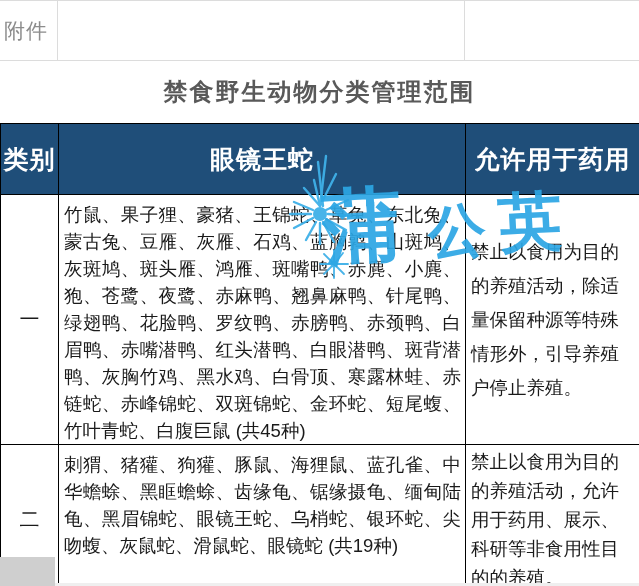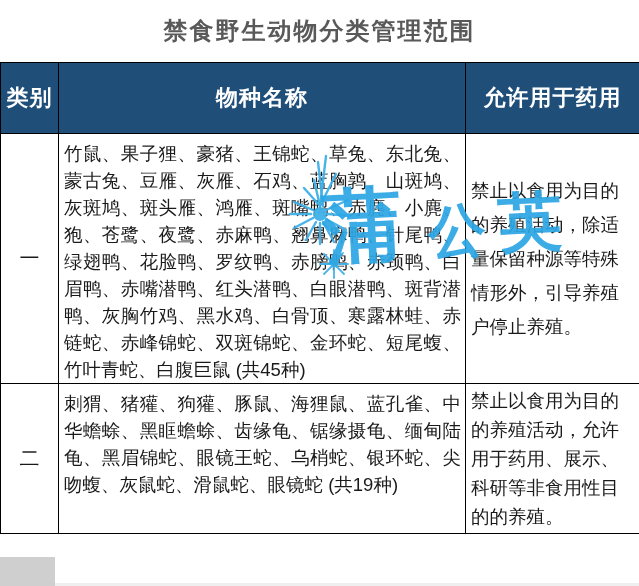--- a/index.html
+++ b/index.html
@@ -47,21 +47,21 @@
   table.main col.c3{width:174px;}
   table.main th, table.main td{
     border:1px solid #000000;
     box-sizing:border-box;
     overflow:hidden;
   }
   table.main th{
     height:71px;
     background:#1f4e79;
     color:#ffffff;
-    font-size:22px;font-weight:bold;
+    font-size:25px;font-weight:bold;
     text-align:center;letter-spacing:1px;
   }
   td.cat{
     text-align:center;vertical-align:middle;
     font-size:20px;color:#1a1a1a;
   }
   td.species{
     vertical-align:top;
     padding:6px 4px 0 5px;
     font-size:18.5px;line-height:27px;color:#1a1a1a;
@@ -106,35 +106,42 @@
   .wm-char.ch3{left:498px;top:190px;font-size:64px;}
   .burst{position:absolute;opacity:0.95;}
   .burst.big{left:278px;top:152px;}
   .burst.small{left:317px;top:247px;}
 </style>
 </head>
 <body>
 
 <div class="screen">
 
+  <div class="attach-row">
+    <div class="attach-cell c1">
+      <span class="attach-label">附件</span>
+    </div>
+    <div class="attach-cell c2"></div>
+    <div class="attach-cell c3"></div>
+  </div>
 
   <div class="title-row">
     <span class="doc-title">禁食野生动物分类管理范围</span>
   </div>
 
   <table class="main">
     <colgroup>
         <col class="c1">
         <col class="c2">
         <col class="c3">
       </colgroup>
     <thead>
       <tr>
         <th>类别</th>
-        <th>物种名称</th>
+        <th>眼镜王蛇</th>
         <th>允许用于药用</th>
       </tr>
     </thead>
     <tbody>
       <tr class="r1">
         <td class="cat">一</td>
         <td class="species">竹鼠、果子狸、豪猪、王锦蛇、草兔、东北兔、蒙古兔、豆雁、灰雁、石鸡、蓝胸鹑、山斑鸠、灰斑鸠、斑头雁、鸿雁、斑嘴鸭、赤麂、小麂、狍、苍鹭、夜鹭、赤麻鸭、翘鼻麻鸭、针尾鸭、绿翅鸭、花脸鸭、罗纹鸭、赤膀鸭、赤颈鸭、白眉鸭、赤嘴潜鸭、红头潜鸭、白眼潜鸭、斑背潜鸭、灰胸竹鸡、黑水鸡、白骨顶、寒露林蛙、赤链蛇、赤峰锦蛇、双斑锦蛇、金环蛇、短尾蝮、竹叶青蛇、白腹巨鼠 (共45种)</td>
         <td class="scope s1">禁止以食用为目的的养殖活动，除适量保留种源等特殊情形外，引导养殖户停止养殖。</td>
       </tr>
       <tr class="r2">

